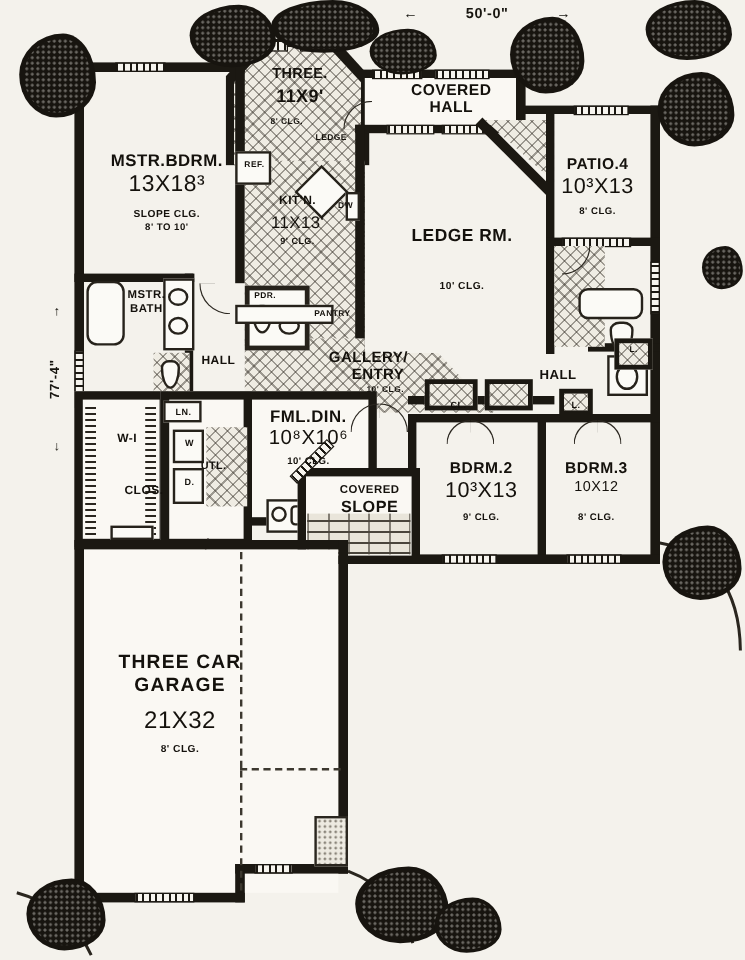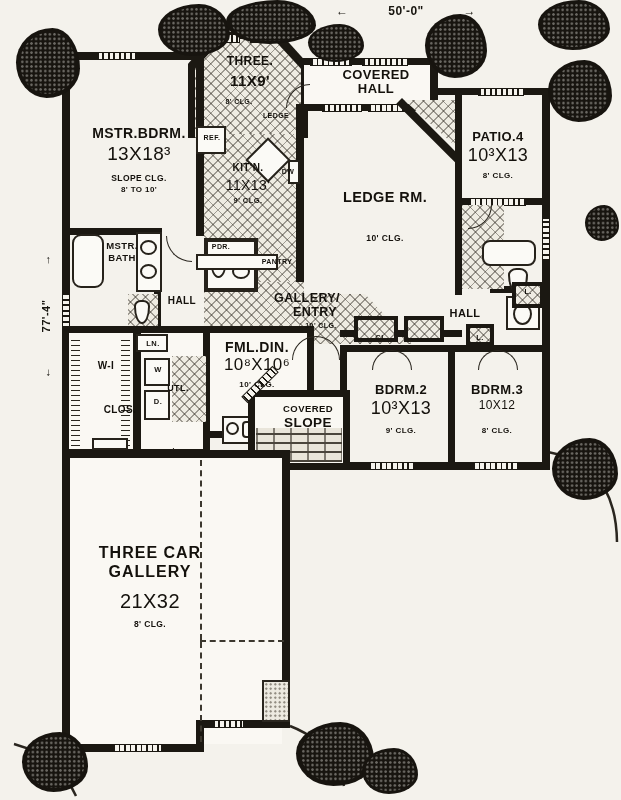--- a/index.html
+++ b/index.html
@@ -252,17 +252,17 @@
   <div class="lbl" style="left:366px;top:427px;width:70px;font-size:8px;">9' CLG.</div>
 
   <div class="lbl" style="left:462px;top:383px;width:70px;font-size:13px;">BDRM.3</div>
   <div class="lbl" style="left:458px;top:399px;width:78px;font-size:12px;font-weight:400;">10X12</div>
   <div class="lbl" style="left:462px;top:427px;width:70px;font-size:8px;">8' CLG.</div>
 
   <div class="lbl" style="left:274px;top:404px;width:68px;font-size:9.5px;">COVERED</div>
   <div class="lbl" style="left:272px;top:416px;width:72px;font-size:13.5px;">SLOPE</div>
 
   <div class="lbl" style="left:92px;top:545px;width:116px;font-size:16px;letter-spacing:1px;">THREE CAR</div>
-  <div class="lbl" style="left:100px;top:564px;width:100px;font-size:16px;letter-spacing:1px;">GALLERY</div>
+  <div class="lbl" style="left:100px;top:564px;width:100px;font-size:16px;letter-spacing:1px;">GARAGE</div>
   <div class="lbl" style="left:104px;top:591px;width:92px;font-size:20px;font-weight:400;">21X32</div>
   <div class="lbl" style="left:114px;top:620px;width:72px;font-size:8.5px;">8' CLG.</div>
 
 </div>
 
 </body></html>

